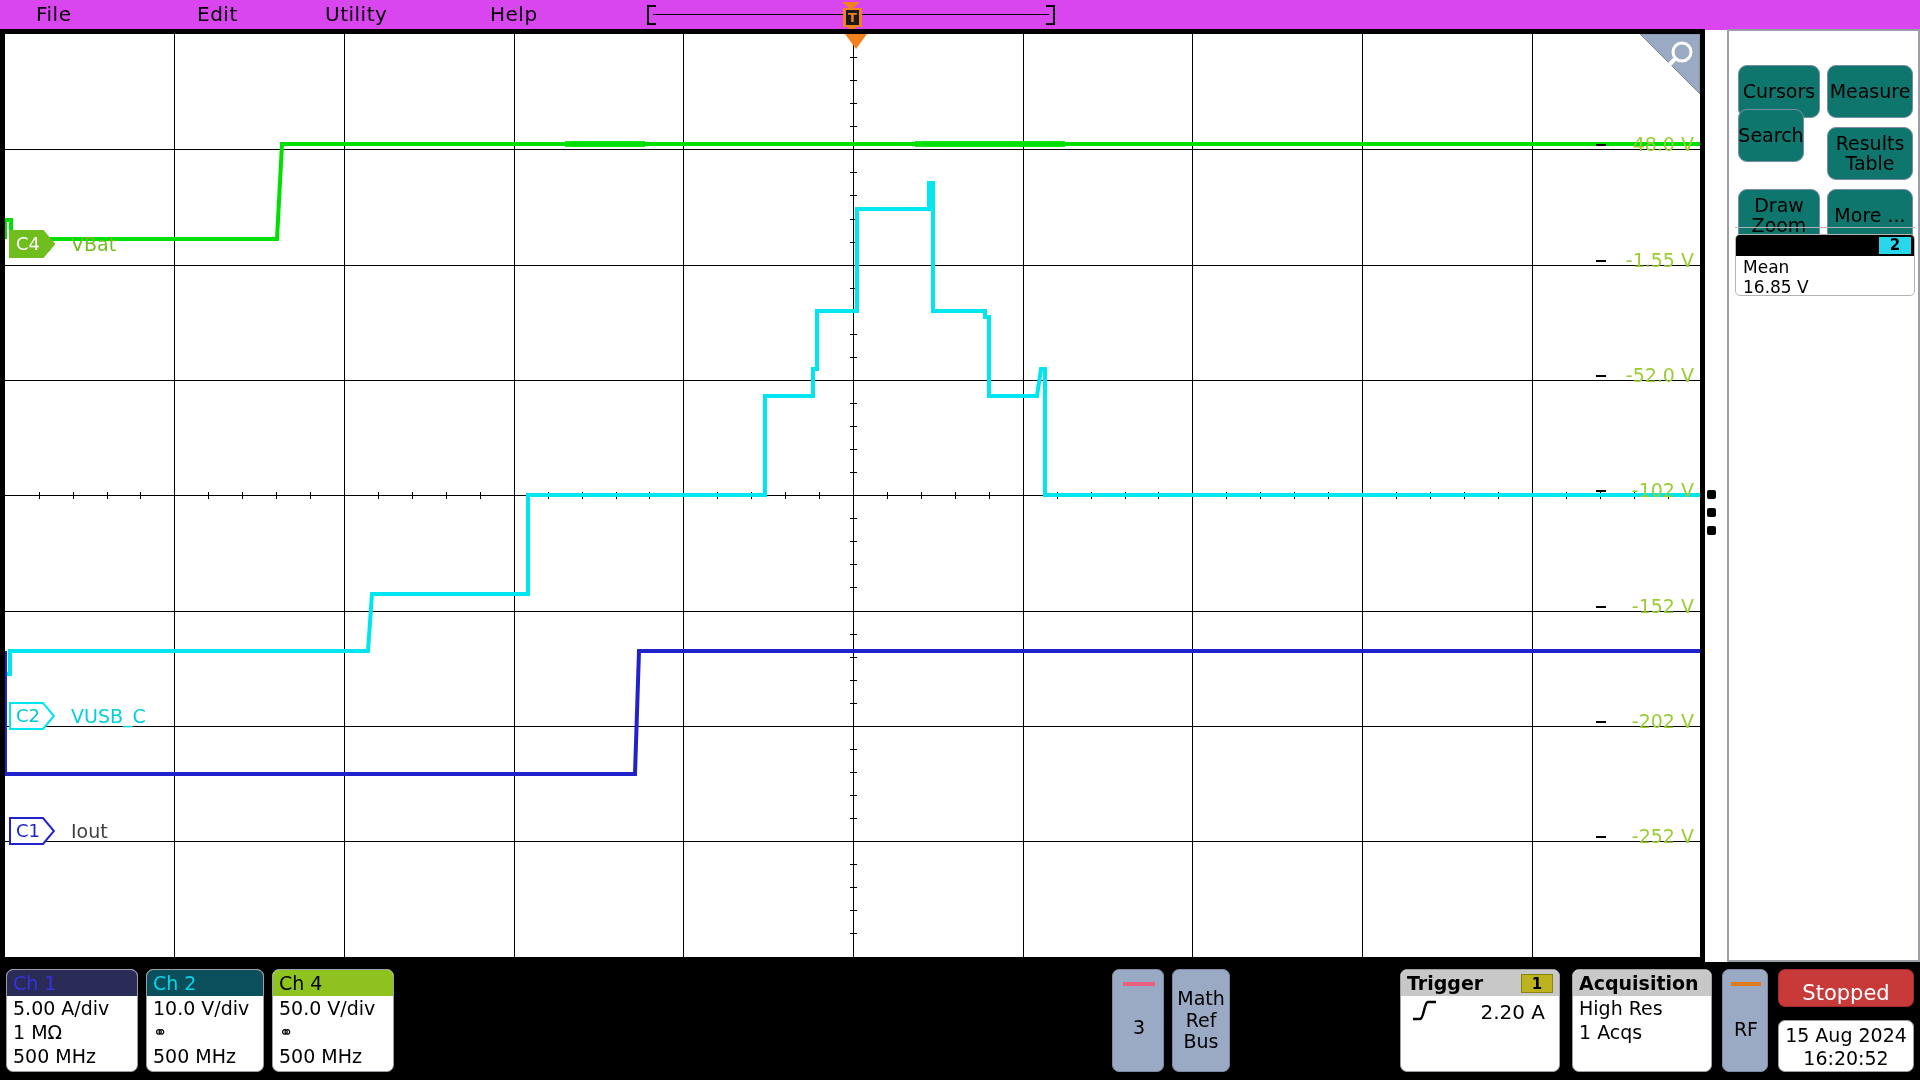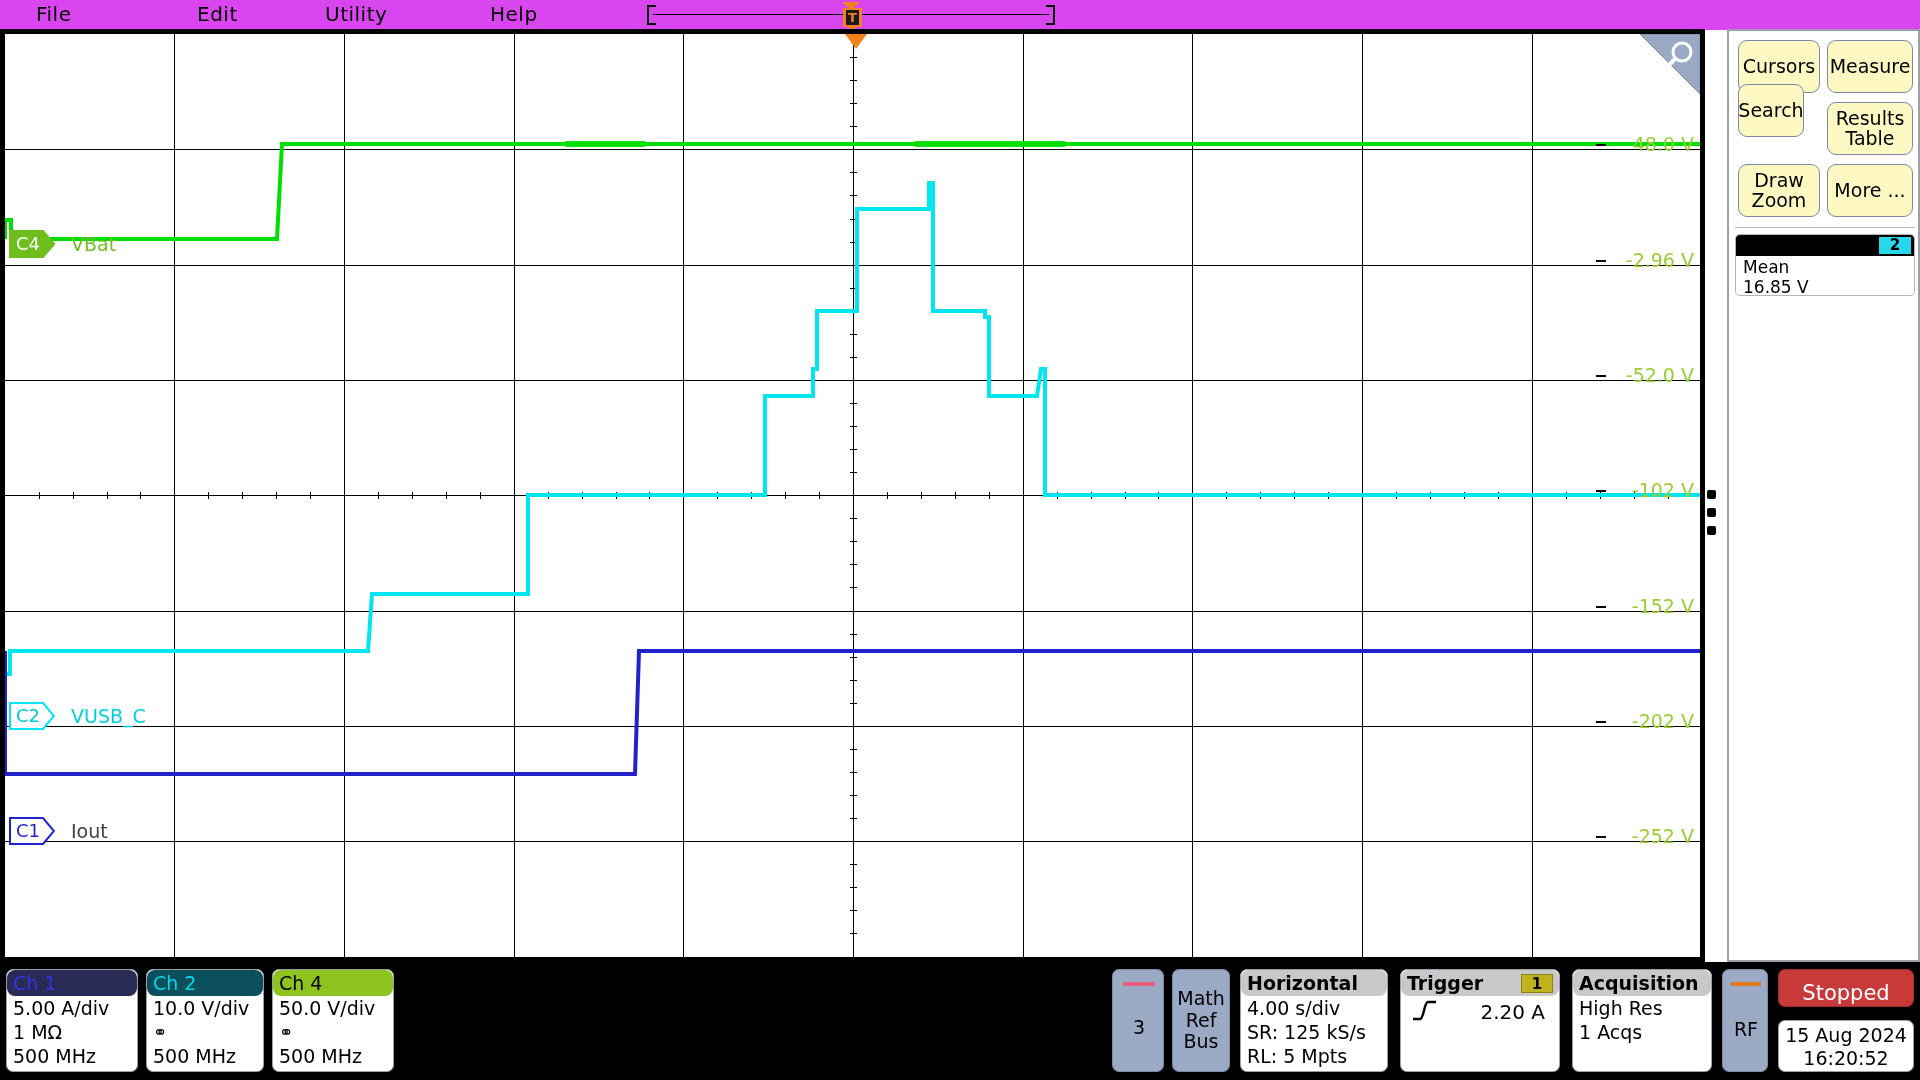--- a/index.html
+++ b/index.html
@@ -80,24 +80,24 @@
   .v-tick { position:absolute; width:10px; height:2px; background:#000; z-index:16;}
 
   
   #drag-dots { position:absolute; left:1707px; top:490px; width:14px; height:48px; }
   #drag-dots span { display:block; width:9px; height:9px; background:#000;
     border-radius:2px; margin-bottom:9px; }
 
   
   #side-panel { position:absolute; left:1727px; top:29px; width:193px;
     height:933px; background:#ffffff; border:2px solid #9aa0a6; }
-  .sp-btn { position:absolute; background:#fef9c3; border:1px solid #7d8aa3;
+  .sp-btn { position:absolute; background:#0f766e; border:1px solid #7d8aa3;
     border-radius:9px; color:#000; font-size:19px; text-align:center;
     font-family:"DejaVu Sans", sans-serif; display:flex; align-items:center;
-    justify-content:center; line-height:1.05; }
+    justify-content:center; line-height:1.05;margin-top:25px; }
   #btn-cursors { left:9px;  top:9px;  width:82px; height:53px; }
   #btn-measure { left:98px; top:9px;  width:86px; height:53px; }
   #btn-search  { left:9px;  top:53px; width:66px; height:53px; }
   #btn-results { left:98px; top:71px; width:86px; height:53px; }
   #btn-drawzoom{ left:9px;  top:133px;width:82px; height:53px; }
   #btn-more    { left:98px; top:133px;width:86px; height:53px; }
   #sp-divider { position:absolute; left:6px; top:196px; width:180px; height:1px;
     background:#b4b4b4; }
 
   #meas-card { position:absolute; left:6px; top:203px; width:180px; height:62px;
@@ -109,21 +109,21 @@
     line-height:17px; font-weight:bold; }
   #meas-name { position:absolute; left:7px; top:22px; font-size:17px; color:#000; }
   #meas-val  { position:absolute; left:7px; top:42px; font-size:17px; color:#000; }
 
   
   #bottombar { position:absolute; left:0; top:962px; width:1920px; height:118px;
     background:#000000; }
   .panel { position:absolute; background:#ffffff; border:1px solid #9aa0a6;
     border-radius:7px; overflow:hidden; }
   .panel-head { width:100%; height:26px; font-size:19px; padding-left:6px;
-    line-height:26px; font-family:"DejaVu Sans", sans-serif;border-radius:8px; }
+    line-height:26px; font-family:"DejaVu Sans", sans-serif; }
   .panel-line { font-size:19px; color:#000; padding-left:6px; line-height:24px;
     font-family:"DejaVu Sans", sans-serif; white-space:nowrap; }
 
   #ch1 { left:6px;  top:7px; width:132px; height:103px; }
   #ch2 { left:146px;top:7px; width:118px; height:103px; }
   #ch4 { left:272px;top:7px; width:122px; height:103px; }
   #ch1 .panel-head { background:#2B2B57; color:#3333E0; }
   #ch2 .panel-head { background:#0B4F5C; color:#00D8E8; }
   #ch4 .panel-head { background:#8DC21F; color:#000; }
 
@@ -344,21 +344,21 @@
       </div>
       <div class="badge-name" style="color:#404040">Iout</div>
     </div>
 
   </div>
 
   <div class="v-tick" style="left:1596px;top:115px"></div>
   <div class="v-label" style="left:1608px;top:104px">48.0 V</div>
 
   <div class="v-tick" style="left:1596px;top:231px"></div>
-  <div class="v-label" style="left:1608px;top:220px">-2.96 V</div>
+  <div class="v-label" style="left:1608px;top:220px">-1.55 V</div>
 
   <div class="v-tick" style="left:1596px;top:346px"></div>
   <div class="v-label" style="left:1608px;top:335px">-52.0 V</div>
 
   <div class="v-tick" style="left:1596px;top:461px"></div>
   <div class="v-label" style="left:1608px;top:450px">-102 V</div>
 
   <div class="v-tick" style="left:1596px;top:577px"></div>
   <div class="v-label" style="left:1608px;top:566px">-152 V</div>
 
@@ -423,26 +423,20 @@
     <div class="m3-line"></div>
     <div class="m3-num">3</div>
   </div>
 
   <div class="sq-btn" id="btn-mrb">
     <div>Math</div>
     <div>Ref</div>
     <div>Bus</div>
   </div>
 
-  <div class="panel" id="horiz">
-    <div class="panel-head">Horizontal</div>
-    <div class="panel-line">4.00 s/div</div>
-    <div class="panel-line">SR: 125 kS/s</div>
-    <div class="panel-line">RL: 5 Mpts</div>
-  </div>
 
   <div class="panel" id="trigger">
     <div class="panel-head">Trigger</div>
     <div id="trig-chip">1</div>
     <div id="trig-row">
       <svg id="trig-slope" viewBox="0 0 28 24">
         <path d="M2,21 L9,21 C13,21 13,4 17,4 L25,4" fill="none" stroke="#000" stroke-width="2.5"></path>
       </svg>
       <div id="trig-level">2.20 A</div>
     </div>

